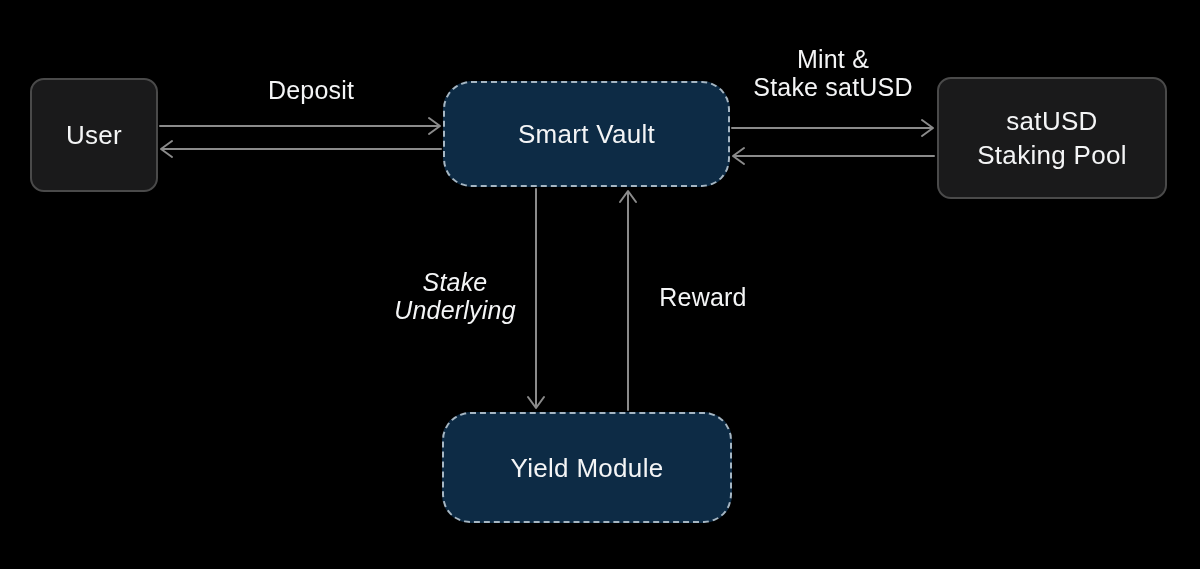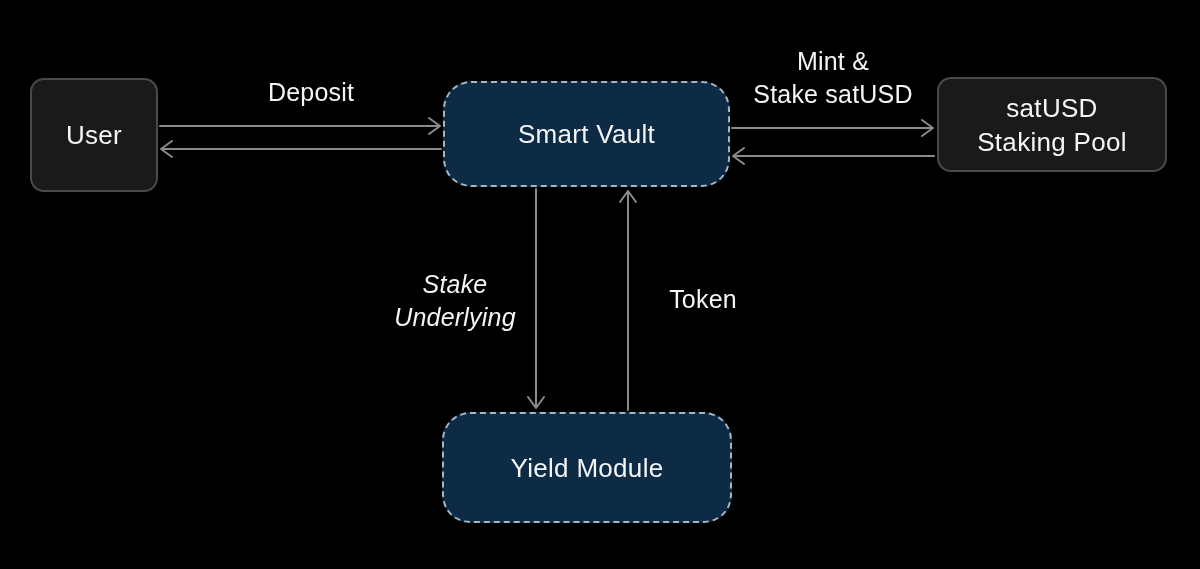--- a/index.html
+++ b/index.html
@@ -55,21 +55,21 @@
   }
   .box-dashed {
     background: var(--navy-node-fill);
     border: 2.5px dashed var(--navy-node-border);
     border-radius: 28px;
   }
   .edge-label {
     position: absolute;
     transform: translateX(-50%);
     font-size: 25px;
-    line-height: 33px;
+    line-height: 28px;
     text-align: center;
     white-space: pre-line;
     color: var(--text);
     letter-spacing: 0.2px;
   }
 </style>
 </head>
 <body>
 
 <div class="canvas">
@@ -108,34 +108,34 @@
   </svg>
 
   <div class="node box-solid" style="left:30px; top:78px; width:128px; height:114px;text-align:center;">
     <span class="node-label">User</span>
   </div>
 
   <div class="node box-dashed" style="left:443px; top:81px; width:287px; height:106px;">
     <span class="node-label">Smart Vault</span>
   </div>
 
-  <div class="node box-solid" style="left:937px; top:77px; width:230px; height:95px;">
+  <div class="node box-solid" style="left:937px; top:77px; width:230px; height:122px;">
     <span class="node-label">satUSD
 Staking Pool</span>
   </div>
 
   <div class="node box-dashed" style="left:442px; top:412px; width:290px; height:111px;text-align:center;">
     <span class="node-label">Yield Module</span>
   </div>
 
   <div class="edge-label" style="left:311px; top:76px;">Deposit</div>
 
 
   <div class="edge-label" style="left:833px; top:45px;">Mint &amp;
 Stake satUSD</div>
 
 
   <div class="edge-label" style="left:455px; top:268px;font-style:italic;">Stake
 Underlying</div>
 
-  <div class="edge-label" style="left:703px; top:283px;">Token</div>
+  <div class="edge-label" style="left:703px; top:283px;">Reward</div>
 
 </div>
 
 </body></html>

